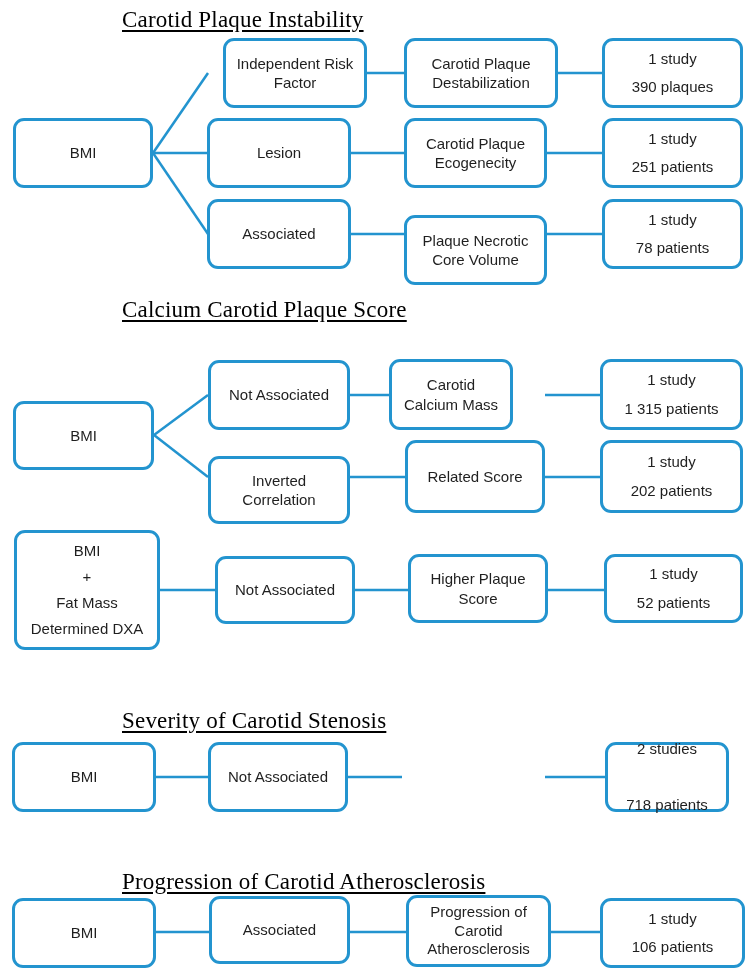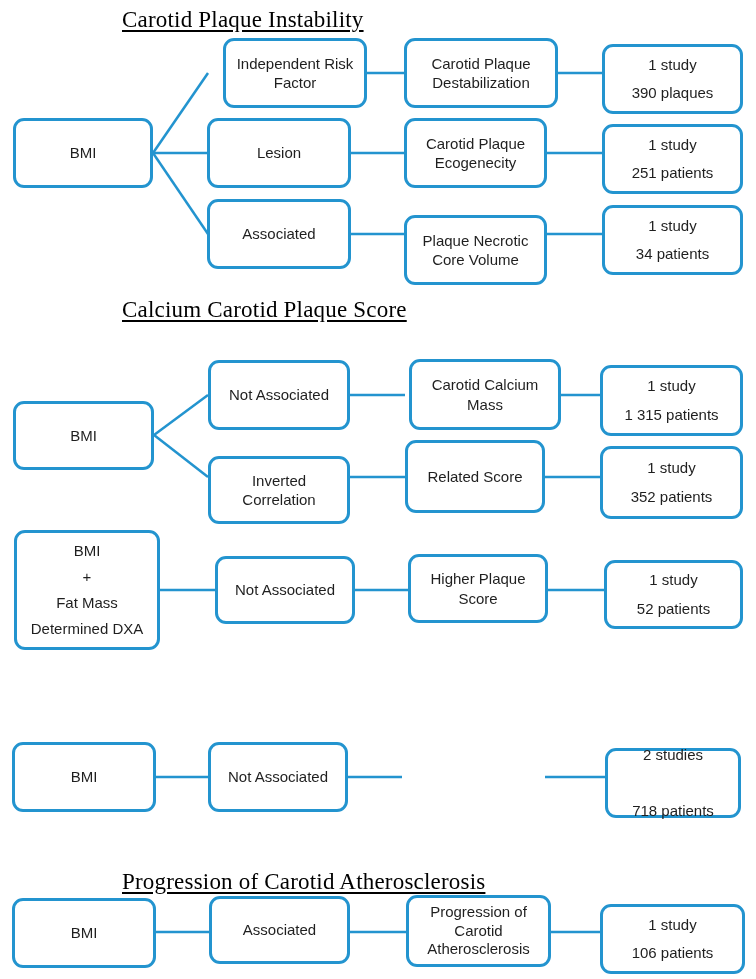--- a/index.html
+++ b/index.html
@@ -10,21 +10,21 @@
     overflow:hidden;
   }
   svg.connectors { position:absolute; left:0; top:0; z-index:0; }
   svg.connectors line { stroke:var(--accent); stroke-width:2.5; }
   .node {
     position:absolute; box-sizing:border-box; z-index:1;
     background:#ffffff; border:3px solid var(--accent); border-radius:11px;
     display:flex; flex-direction:column; align-items:center; justify-content:center;
     text-align:center; font-size:15px; line-height:1.3; padding:2px 10px;
   }
-  .node.evidence { line-height:1.9;margin-top:6px; }
+  .node.evidence { line-height:1.9; }
   .node.multiline { white-space:pre-line; line-height:1.75; }
   .section-title {
     position:absolute; z-index:1; font-family:"Liberation Serif", serif;
     font-size:23px; color:#000000; text-decoration:underline;
     text-underline-offset:3px; letter-spacing:0.2px;
   }
 </style>
 </head>
 <body>
 
@@ -77,63 +77,64 @@
   <div class="node evidence" style="left:602px; top:38px; width:141px; height:70px;">
     <span>1 study</span>
     <span>390 plaques</span>
   </div>
   <div class="node evidence" style="left:602px; top:118px; width:141px; height:70px;">
     <span>1 study</span>
     <span>251 patients</span>
   </div>
   <div class="node evidence" style="left:602px; top:199px; width:141px; height:70px;">
     <span>1 study</span>
-    <span>34 patients</span>
+    <span>78 patients</span>
   </div>
 
   <div class="section-title" style="left:122px; top:297px;">Calcium Carotid Plaque Score</div>
 
   <div class="node" style="left:13px; top:401px; width:141px; height:69px;">BMI</div>
 
   <div class="node" style="left:208px; top:360px; width:142px; height:70px;">Not Associated</div>
   <div class="node" style="left:208px; top:456px; width:142px; height:68px;">Inverted Correlation</div>
 
-  <div class="node" style="left:409px; top:359px; width:152px; height:71px;">Carotid Calcium Mass</div>
+  <div class="node" style="left:389px; top:359px; width:124px; height:71px;">Carotid Calcium Mass</div>
   <div class="node" style="left:405px; top:440px; width:140px; height:73px;">Related Score</div>
 
   <div class="node evidence" style="left:600px; top:359px; width:143px; height:71px;">
     <span>1 study</span>
     <span>1 315 patients</span>
   </div>
   <div class="node evidence" style="left:600px; top:440px; width:143px; height:73px;">
     <span>1 study</span>
-    <span>352 patients</span>
+    <span>202 patients</span>
   </div>
 
   <div class="node multiline" style="left:14px; top:530px; width:146px; height:120px;">BMI
 +
 Fat Mass
 Determined DXA</div>
 
   <div class="node" style="left:215px; top:556px; width:140px; height:68px;">Not Associated</div>
 
   <div class="node" style="left:408px; top:554px; width:140px; height:69px;">Higher Plaque Score</div>
 
   <div class="node evidence" style="left:604px; top:554px; width:139px; height:69px;">
     <span>1 study</span>
     <span>52 patients</span>
   </div>
 
+  <div class="section-title" style="left:122px; top:708px;">Severity of Carotid Stenosis</div>
 
   <div class="node" style="left:12px; top:742px; width:144px; height:70px;">BMI</div>
 
   <div class="node" style="left:208px; top:742px; width:140px; height:70px;">Not Associated</div>
 
 
-  <div class="node evidence" style="left:605px; top:742px; width:136px; height:70px;gap:28px;">
+  <div class="node evidence" style="left:605px; top:742px; width:124px; height:70px;gap:28px;">
     <span>2 studies</span>
     <span>718 patients</span>
   </div>
 
   <div class="section-title" style="left:122px; top:869px;">Progression of Carotid Atherosclerosis</div>
 
   <div class="node" style="left:12px; top:898px; width:144px; height:70px;">BMI</div>
 
   <div class="node" style="left:209px; top:896px; width:141px; height:68px;">Associated</div>
 

